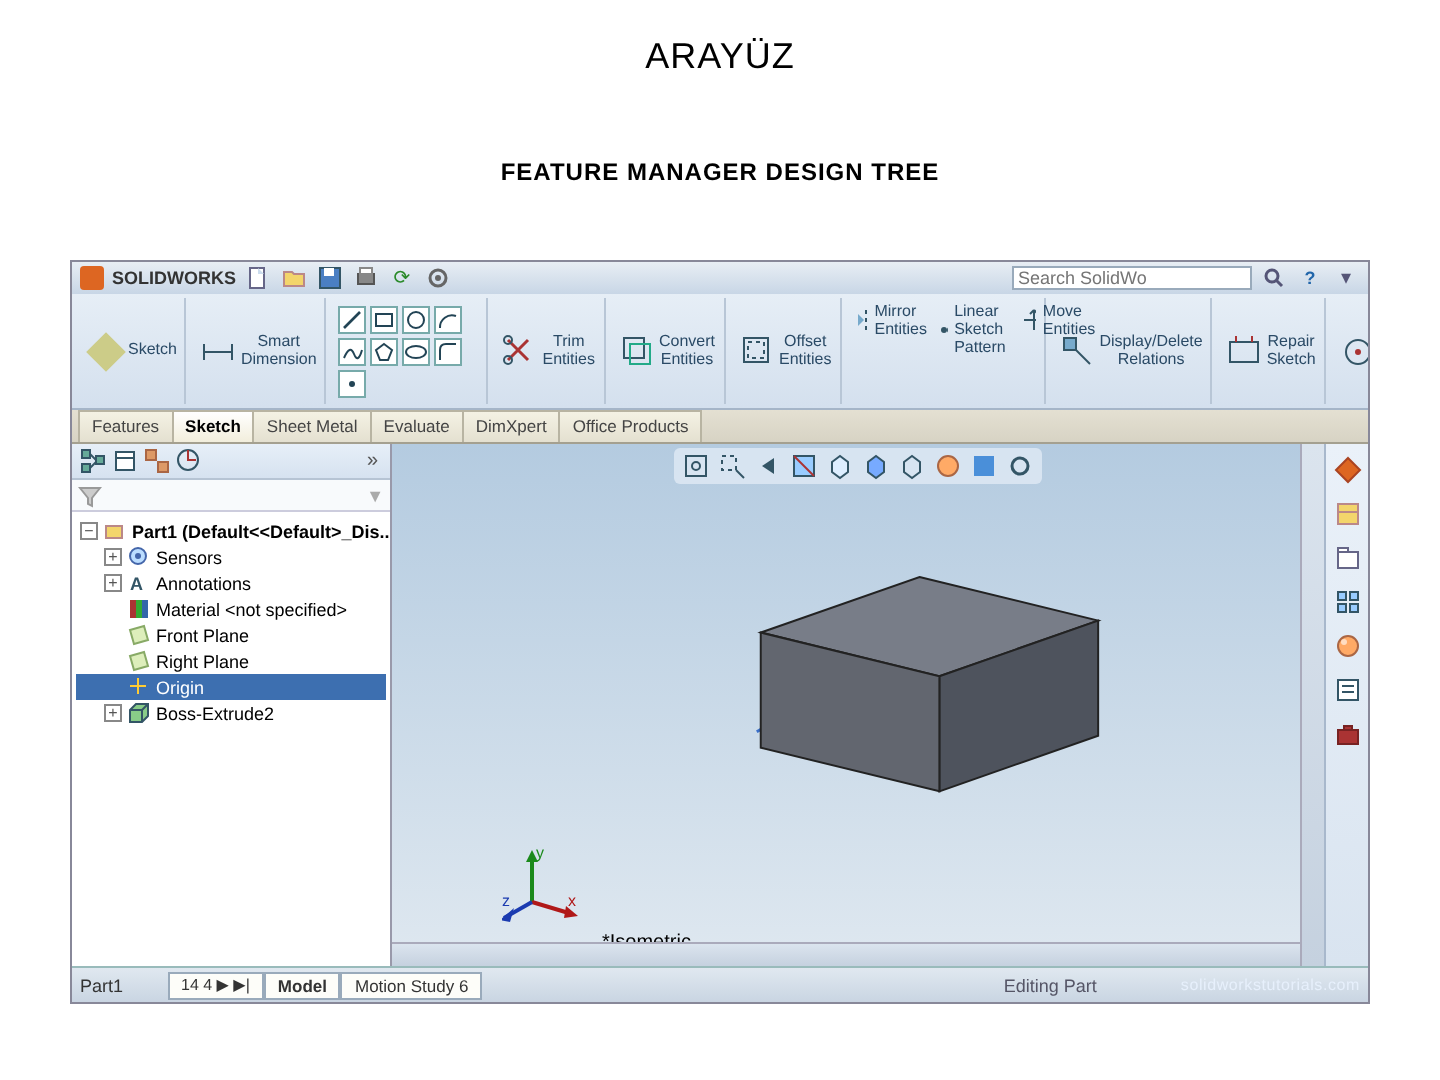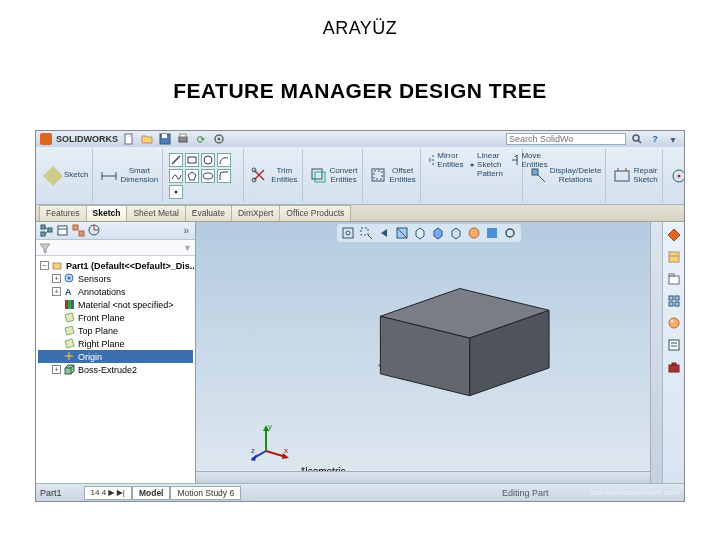--- a/index.html
+++ b/index.html
@@ -5,21 +5,21 @@
   * { box-sizing: border-box; margin: 0; padding: 0; }
   body {
     width: 720px; height: 540px;
     background: #fff;
     font-family: Arial, sans-serif;
     font-size: 11px;
     color: #000;
     position: relative;
   }
   .page-title { text-align: center; font-size: 18px; font-weight: normal; margin-top: 18px; letter-spacing: 0.5px; }
-  .page-subtitle { text-align: center; font-size: 21px; font-weight: bold; margin-top: 40px; margin-bottom: 15px; letter-spacing: 0.5px; }
+  .page-subtitle { text-align: center; font-size: 12px; font-weight: bold; margin-top: 40px; margin-bottom: 15px; letter-spacing: 0.5px; }
 
   .app-window {
     position: absolute;
     left: 35px; top: 130px;
     width: 650px; height: 372px;
     background: #bcd2e3;
     border: 1px solid #889;
     overflow: hidden;
   }
 
@@ -507,29 +507,20 @@
           </span>
           <span>Front Plane</span>
         </div>
         <div class="tree-item indent">
           <span style="width:9px;"></span>
           <span class="ticon-sm">
             <svg width="11" height="11">
                 <path d="M1 3 L8 1 L10 8 L3 10 Z" fill="#deb" stroke="#8a6"></path>
               </svg>
           </span>
-          <span>Top Plane</span>
-        </div>
-        <div class="tree-item indent">
-          <span style="width:9px;"></span>
-          <span class="ticon-sm">
-            <svg width="11" height="11">
-                <path d="M1 3 L8 1 L10 8 L3 10 Z" fill="#deb" stroke="#8a6"></path>
-              </svg>
-          </span>
           <span>Right Plane</span>
         </div>
         <div class="tree-item indent selected">
           <span style="width:9px;"></span>
           <span class="ticon-sm">
             <svg width="11" height="11">
                 <line x1="5" y1="1" x2="5" y2="9" stroke="#fc3"></line>
                 <line x1="1" y1="5" x2="9" y2="5" stroke="#fc3"></line>
               </svg>
           </span>

